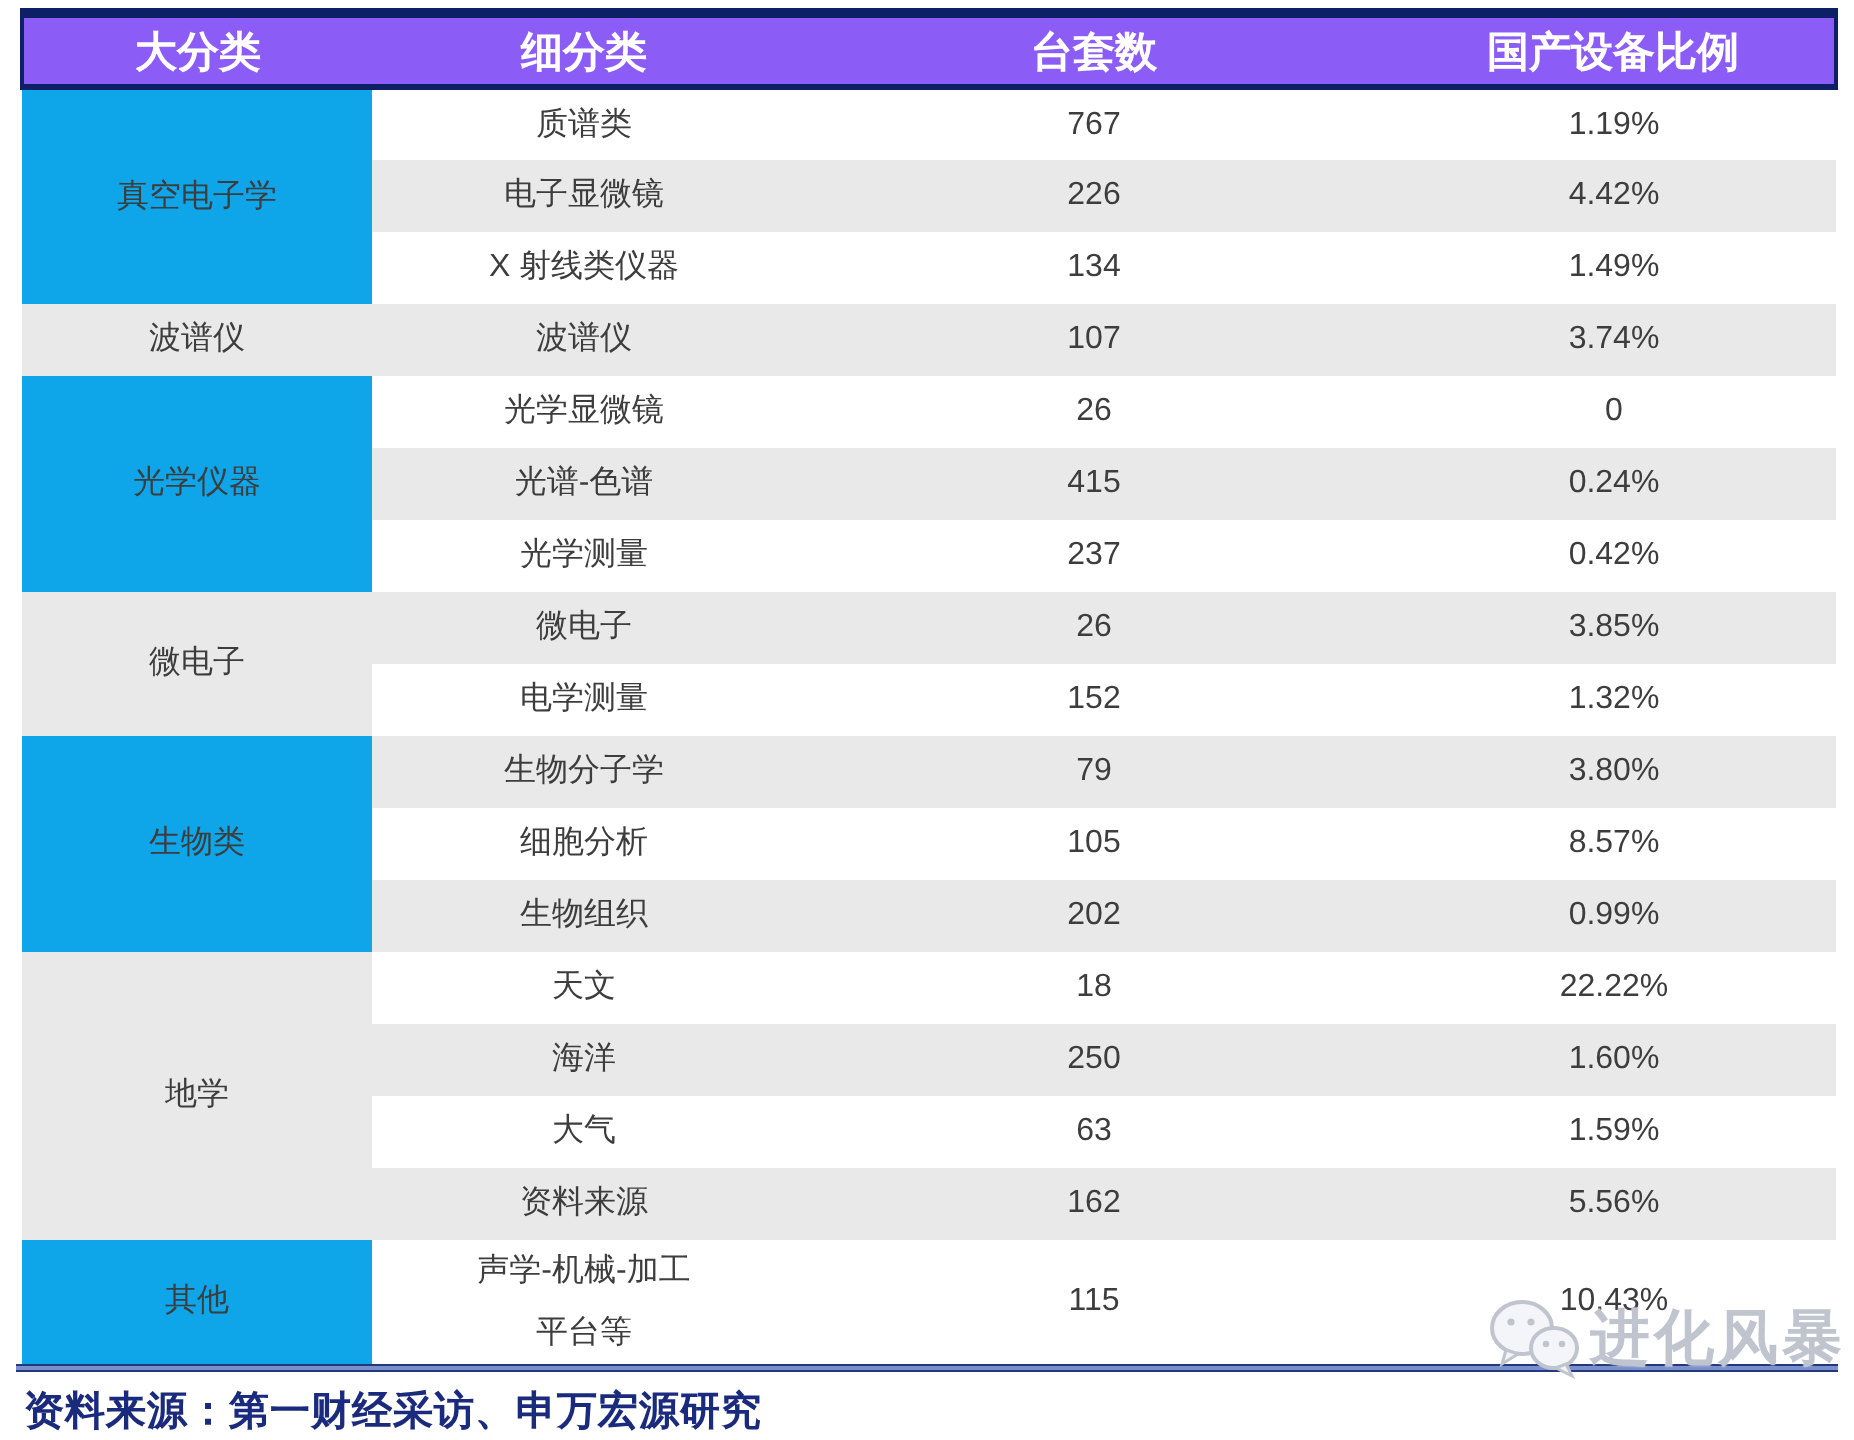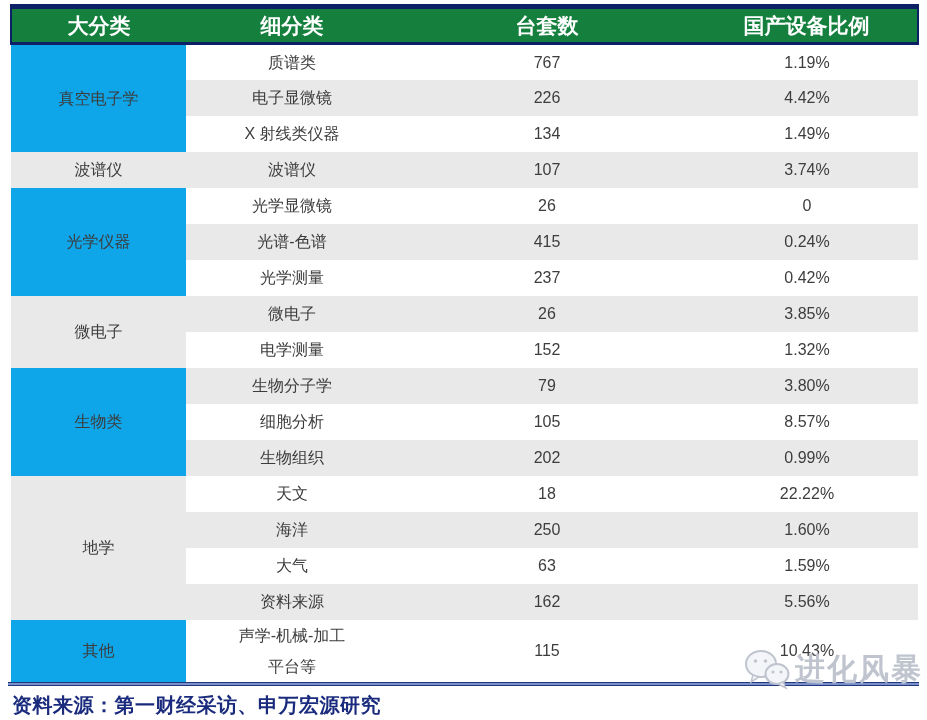--- a/index.html
+++ b/index.html
@@ -4,21 +4,21 @@
 <style>
   html,body{margin:0;padding:0;}
   body{
     width:927px;height:720px;background:#ffffff;position:relative;overflow:hidden;
     font-family:"Liberation Sans","DejaVu Sans",sans-serif;
   }
   .page{position:absolute;inset:0;}
   .tablewrap{position:absolute;left:10px;top:4px;width:907px;}
   table{border-collapse:collapse;width:907px;table-layout:fixed;}
   thead th{
-    background:#15803d;color:#ffffff;font-size:21px;font-weight:bold;
+    background:#8b5cf6;color:#ffffff;font-size:21px;font-weight:bold;
     height:33px;padding:0;text-align:center;
     border-top:5px solid #0D2066;border-bottom:3px solid #0D2066;
   }
   thead th:first-child{border-left:2px solid #0D2066;}
   thead th:last-child{border-right:2px solid #0D2066;}
   tbody tr{height:36px;background:#ffffff;}
   tbody tr.alt{background:#E9E9E9;}
   tbody td, tbody th.gcell{
     padding:0;text-align:center;font-size:16px;font-weight:normal;
     color:#3D3D3D;line-height:31px;vertical-align:middle;

